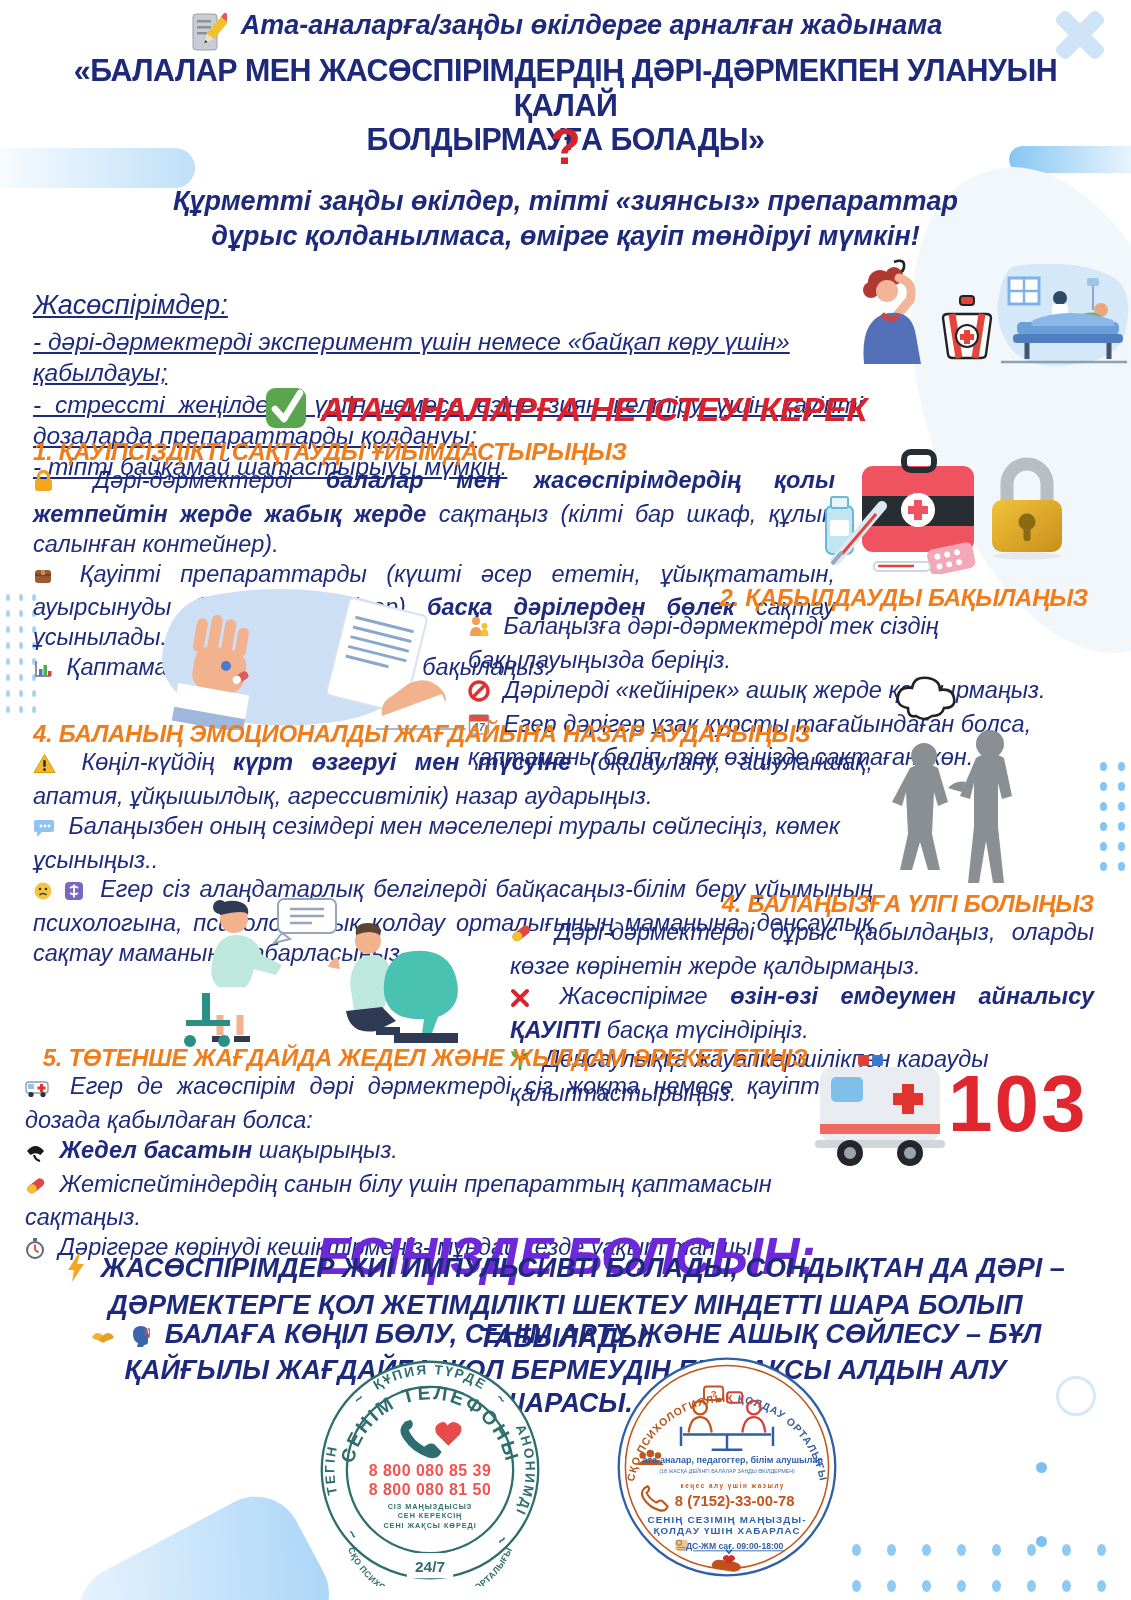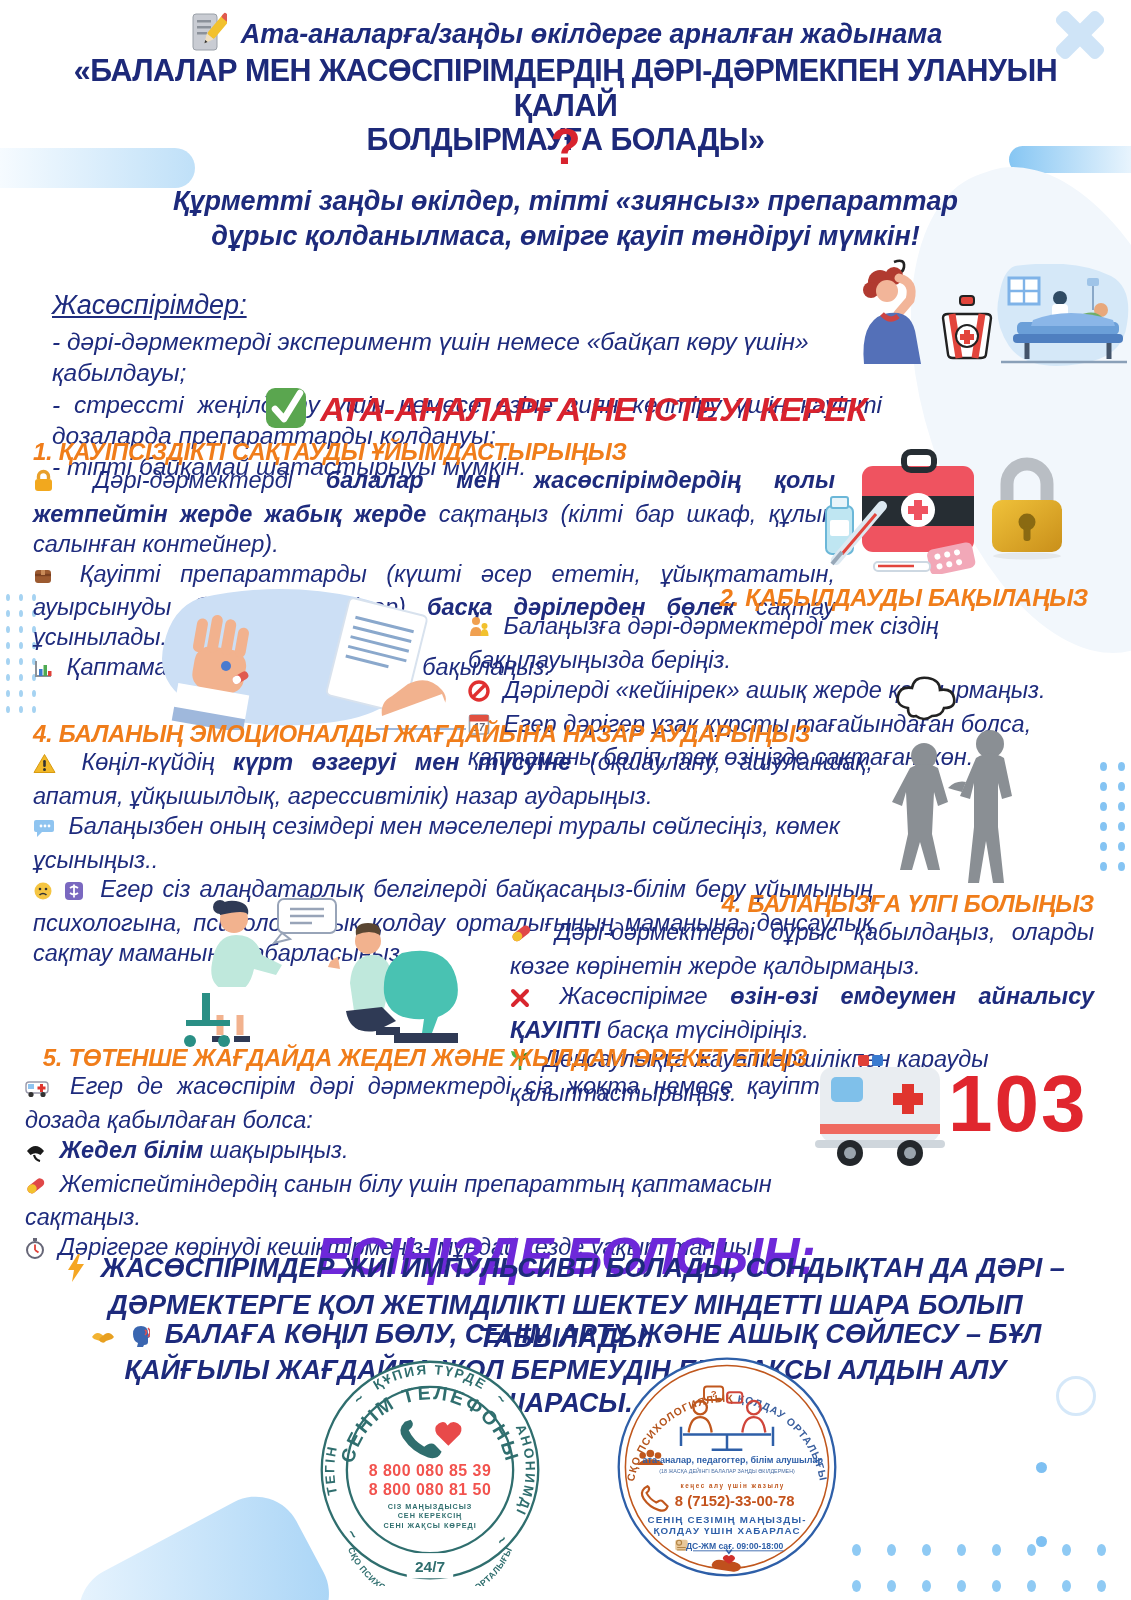--- a/index.html
+++ b/index.html
@@ -19,31 +19,31 @@
     background:#f2f7fc;transform:rotate(-18deg);}
   .xmark{position:absolute;left:1052px;top:8px;width:56px;height:56px;}
   .xmark span{position:absolute;left:20px;top:-2px;width:16px;height:58px;border-radius:5px;background:#cfe4f7;display:block;}
   .xmark .x1{transform:rotate(45deg);}
   .xmark .x2{transform:rotate(-45deg);}
   .swoosh{position:absolute;left:84px;top:1528px;width:240px;height:150px;border-radius:46px;
     background:linear-gradient(115deg,#eaf5fe,#a8d4f6);transform:rotate(-28deg);}
   .circle-faint{position:absolute;left:1056px;top:1376px;width:34px;height:34px;border-radius:50%;border:3px solid #d5e8f9;}
   .dot{position:absolute;border-radius:50%;}
   
-  .memo-row{left:0;top:10px;width:1131px;display:flex;justify-content:center;align-items:center;gap:14px;}
+  .memo-row{left:0;top:10px;width:1131px;display:flex;justify-content:center;gap:14px;}
   .memo-label{font-style:italic;font-weight:700;font-size:27px;color:#1d2a7c;}
   .main-title{left:40px;top:54px;width:1051px;text-align:center;font-weight:800;font-size:31px;
     line-height:1.12;color:#1d2979;letter-spacing:-0.5px;transform:scaleX(0.98);}
   .why-row{left:0;top:122px;width:1131px;display:flex;justify-content:center;align-items:center;gap:20px;}
   .why-q{font-size:50px;font-weight:800;color:#d8232e;line-height:1;}
   .why-title{font-size:40px;font-weight:800;color:#d8232e;letter-spacing:-0.5px;}
   .subtitle{left:0;top:184px;width:1131px;text-align:center;font-style:italic;font-weight:600;
     font-size:27px;line-height:1.3;color:#1d2a7c;}
   
-  .teens{left:52px;top:288px;width:830px;font-style:italic;font-size:24.5px;line-height:1.27;}
+  .teens{left:33px;top:288px;width:830px;font-style:italic;font-size:24.5px;line-height:1.27;text-decoration:underline;}
   .teens-h{font-size:27px;text-decoration:underline;margin-bottom:4px;font-weight:400;}
   .jst{text-align:justify;}
   
   .parents-row{left:0;top:384px;width:1131px;display:flex;justify-content:center;align-items:center;gap:10px;}
   .parents-title{font-size:34px;font-weight:800;font-style:italic;color:#d8232e;letter-spacing:-0.5px;}
   
   .sec-h{color:#f07d1a;font-weight:800;font-style:italic;font-size:24px;letter-spacing:-0.3px;}
   .btxt{font-style:italic;font-size:23.5px;line-height:1.27;color:#1e2b7d;}
   .ic{display:inline-block;vertical-align:-4px;margin-right:7px;}
   .s1{left:33px;top:438px;width:802px;}
@@ -460,21 +460,21 @@
             <circle cx="6" cy="16.5" r="2.6" fill="#333"></circle>
             <circle cx="18" cy="16.5" r="2.6" fill="#333"></circle>
           </svg></span>
       <span>Егер де жасөспірім дәрі дәрмектерді сіз жоқта немесе қауіпті дозада қабылдаған болса:</span>
     </p>
     <p class="btxt">
       <span class="ic"><svg width="21" height="19" viewBox="0 0 21 19">
             <path d="M2,8 Q10.5,-2 19,8 L15.5,12 Q10.5,8.5 5.5,12 Z" fill="#1a1a1a"></path>
             <path d="M9,12 q1.5,5 6,6" stroke="#1a1a1a" stroke-width="2.2" fill="none"></path>
           </svg></span>
-      <b>Жедел білім</b><span> шақырыңыз.</span>
+      <b>Жедел басатын</b><span> шақырыңыз.</span>
     </p>
     <p class="btxt">
       <span class="ic"><svg width="21" height="21" viewBox="0 0 22 22">
             <g transform="rotate(-38 11 11)">
               <rect x="1" y="7" width="20" height="9" rx="4.5" fill="#e04848"></rect>
               <rect x="1" y="7" width="10" height="9" rx="4.5" fill="#f2c12e"></rect>
             </g>
           </svg></span>
       <span>Жетіспейтіндердің санын білу үшін препараттың қаптамасын сақтаңыз.</span>
     </p>

